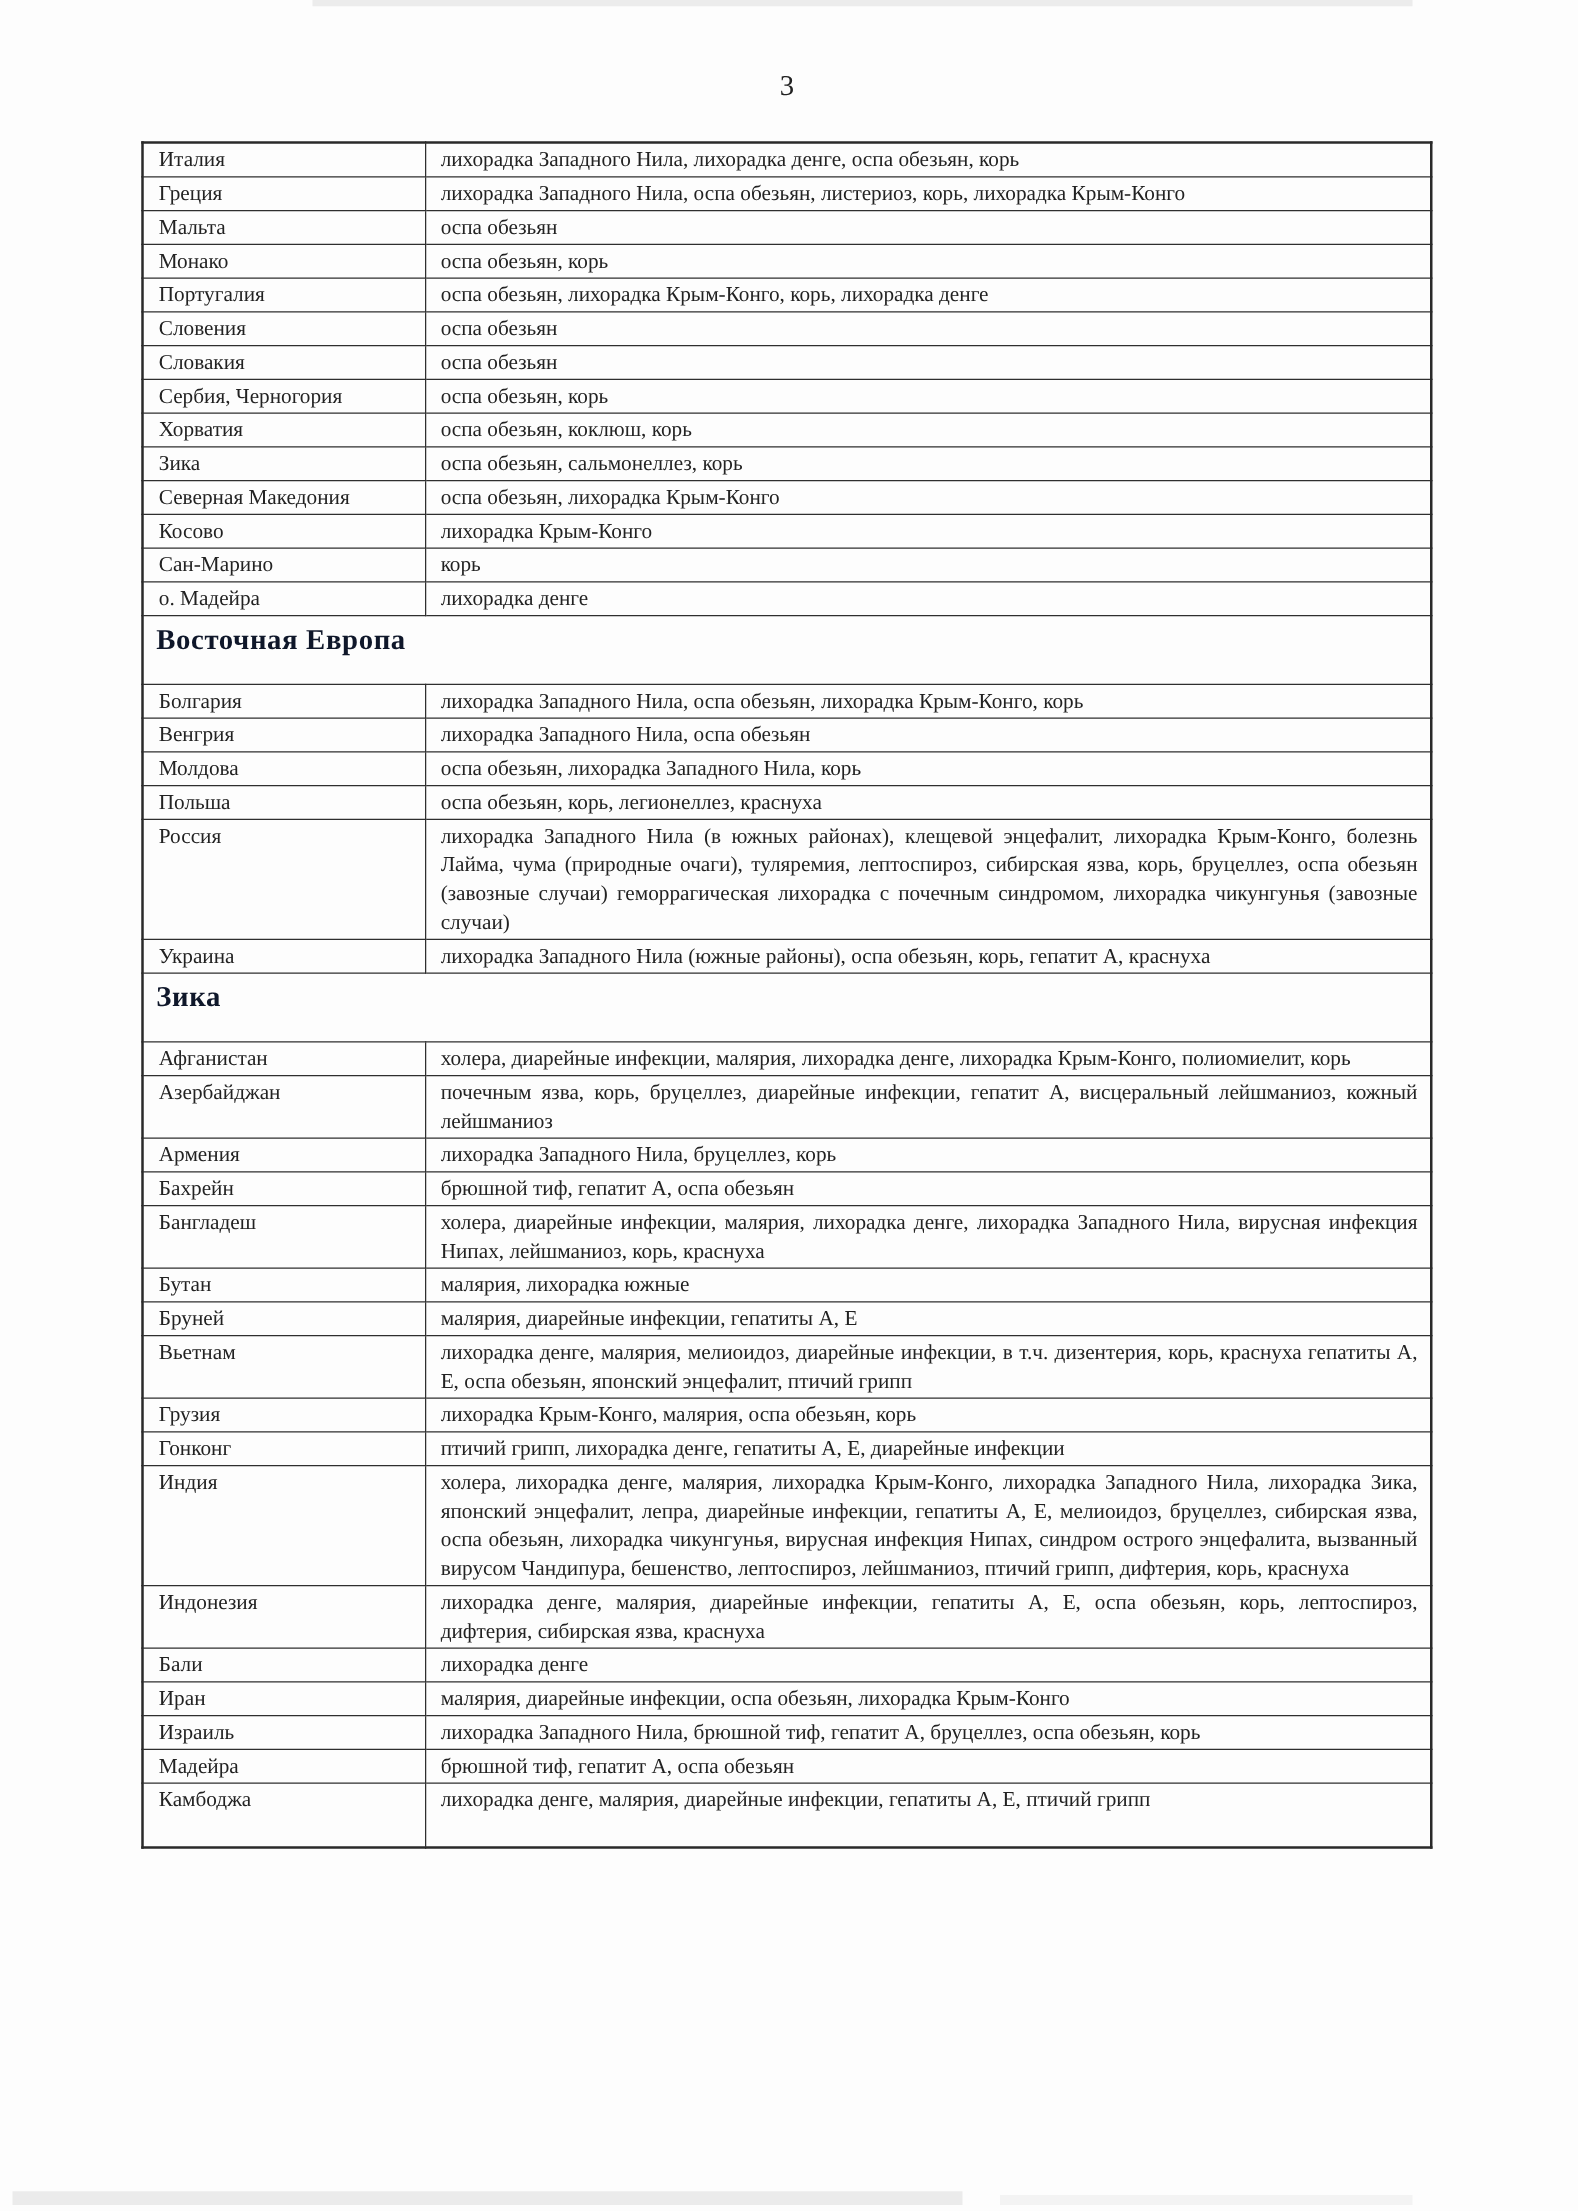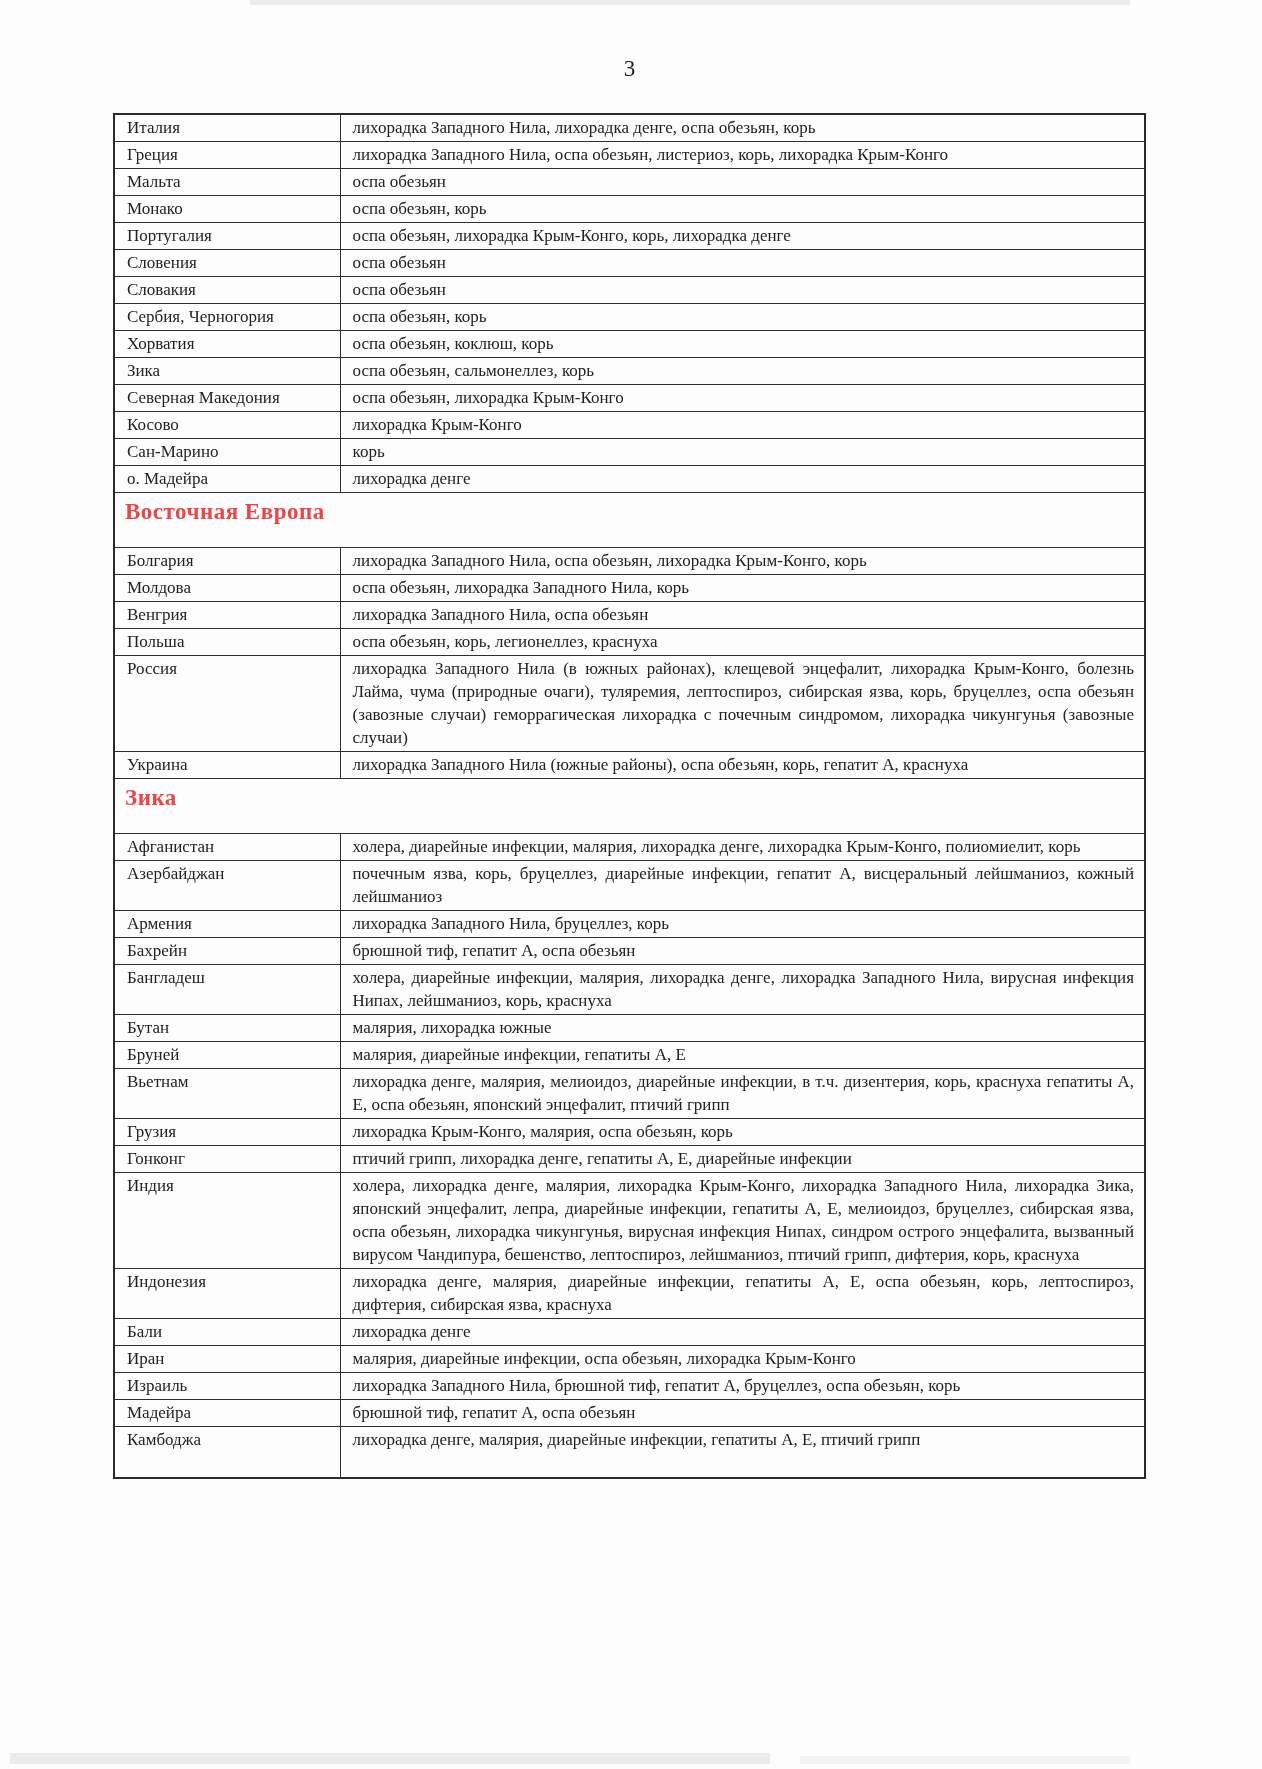--- a/index.html
+++ b/index.html
@@ -70,21 +70,21 @@
   td.diseases-cell {
     text-align: justify;
     padding-left: 13px;
     padding-right: 14px;
   }
   tr.section-row td {
     font-size: 23px;
     font-weight: bold;
     letter-spacing: 0.5px;
     padding: 7px 10px 24px 10px;
-    color: #ef4444;
+    color: #0f172a;
   }
   
   tbody tr:last-child td { padding-bottom: 26px; }
 </style>
 </head>
 <body>
 
 <div class="page">
   <div class="scan-edge-top"></div>
 
@@ -153,26 +153,26 @@
           <td class="diseases-cell">лихорадка денге</td>
         </tr>
         <tr class="section-row">
           <td colspan="2">Восточная Европа</td>
         </tr>
         <tr>
           <td class="country-cell">Болгария</td>
           <td class="diseases-cell">лихорадка Западного Нила, оспа обезьян, лихорадка Крым-Конго, корь</td>
         </tr>
         <tr>
+          <td class="country-cell">Венгрия</td>
+          <td class="diseases-cell">лихорадка Западного Нила, оспа обезьян</td>
+        </tr>
+        <tr>
           <td class="country-cell">Молдова</td>
           <td class="diseases-cell">оспа обезьян, лихорадка Западного Нила, корь</td>
-        </tr>
-        <tr>
-          <td class="country-cell">Венгрия</td>
-          <td class="diseases-cell">лихорадка Западного Нила, оспа обезьян</td>
         </tr>
         <tr>
           <td class="country-cell">Польша</td>
           <td class="diseases-cell">оспа обезьян, корь, легионеллез, краснуха</td>
         </tr>
         <tr>
           <td class="country-cell">Россия</td>
           <td class="diseases-cell">лихорадка Западного Нила (в южных районах), клещевой энцефалит, лихорадка Крым-Конго, болезнь Лайма, чума (природные очаги), туляремия, лептоспироз, сибирская язва, корь, бруцеллез, оспа обезьян (завозные случаи) геморрагическая лихорадка с почечным синдромом, лихорадка чикунгунья (завозные случаи)</td>
         </tr>
         <tr>

